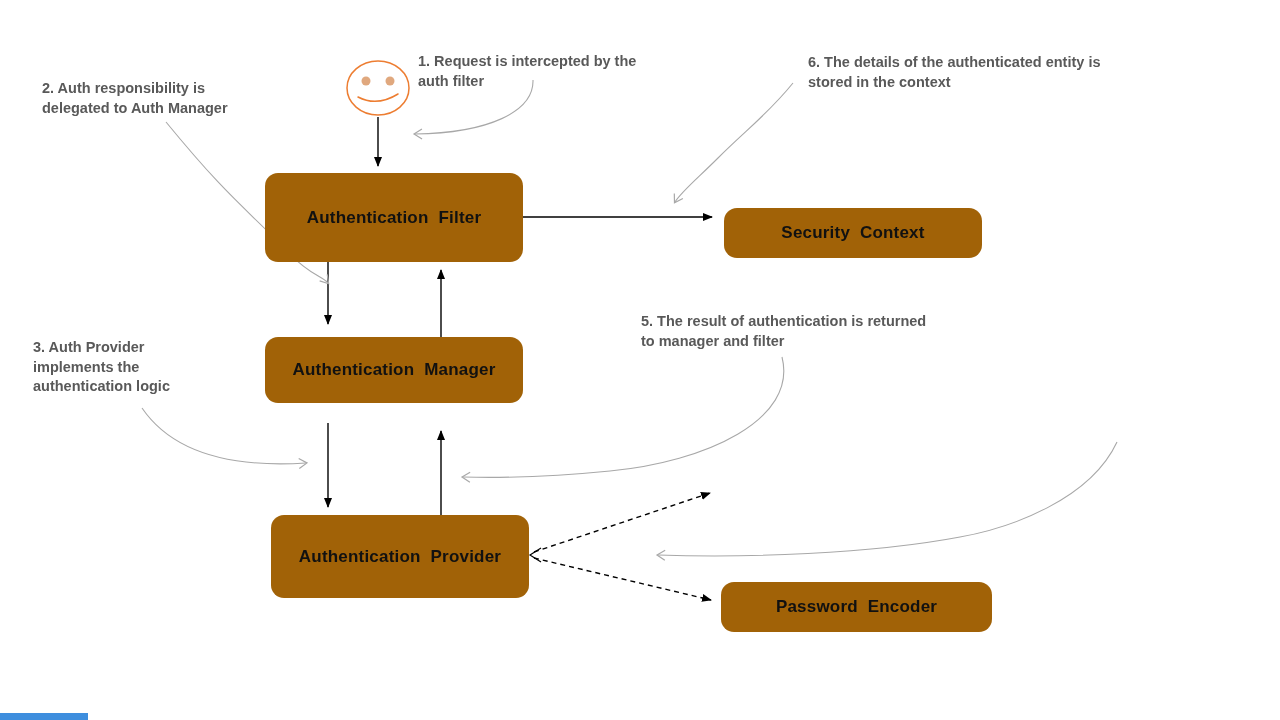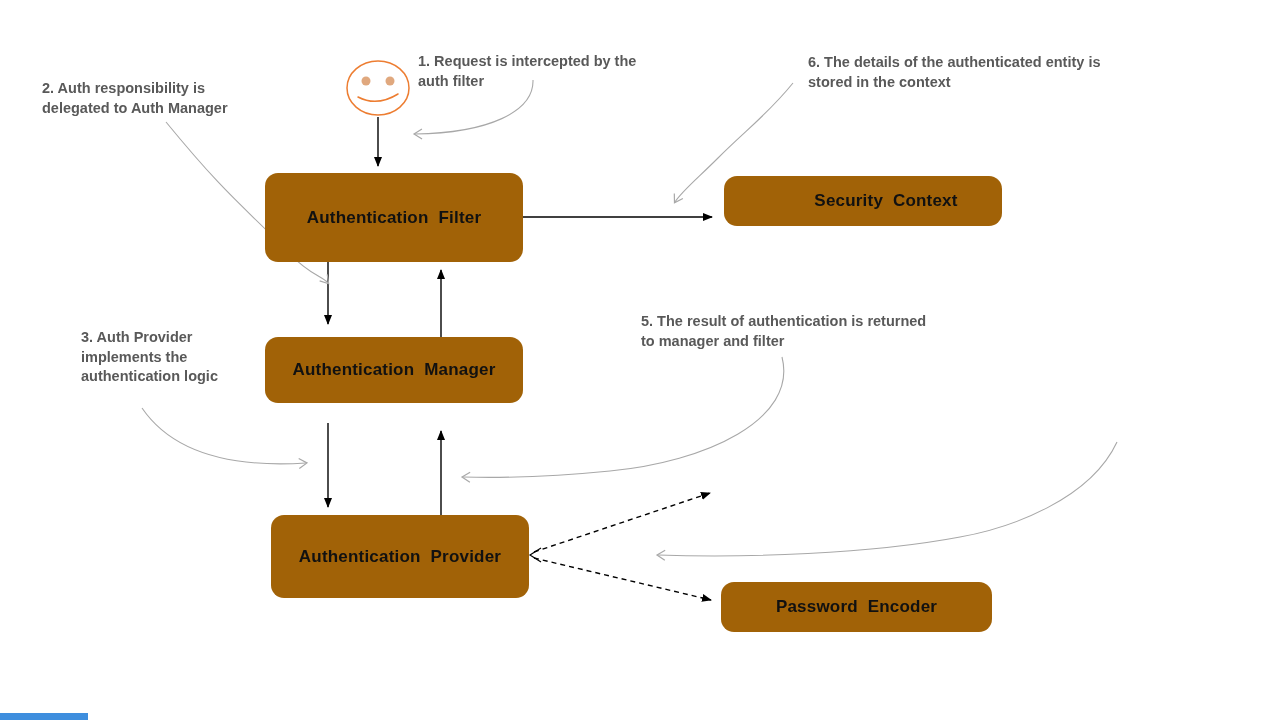--- a/index.html
+++ b/index.html
@@ -8,32 +8,32 @@
     font-family:"Liberation Sans", sans-serif; overflow:hidden;
   }
   svg.layer { position:absolute; left:0; top:0; width:1280px; height:720px; }
   .box {
     position:absolute; background:#a16207; border-radius:13px;
     display:flex; align-items:center; justify-content:center;
     font-weight:bold; color:#111111; font-size:17px;
     word-spacing:5px; letter-spacing:0.2px; text-align:center;
   }
   .b-filter   { left:265px; top:173px; width:258px; height:89px; }
-  .b-security { left:724px; top:176px; width:232px; height:50px;padding-left:46px; }
+  .b-security { left:724px; top:208px; width:258px; height:50px; }
   .b-manager  { left:265px; top:337px; width:258px; height:66px; }
   .b-provider { left:271px; top:515px; width:258px; height:83px; }
   .b-uds      { left:720px; top:466px; width:257px; height:50px; }
   .b-encoder  { left:721px; top:582px; width:271px; height:50px; }
   .ann {
     position:absolute; font-weight:bold; color:#595959;
     font-size:14.5px; line-height:1.35;
   }
   .a1 { left:418px; top:52px;  width:240px; }
   .a2 { left:42px;  top:79px;  width:230px; }
-  .a3 { left:33px;  top:328px; width:190px;margin-left:48px; }
+  .a3 { left:33px;  top:338px; width:190px; }
   .a4 { left:985px; top:360px; width:278px; }
   .a5 { left:641px; top:312px; width:290px; }
   .a6 { left:808px; top:53px;  width:300px; }
   .progress-bar {
     position:absolute; left:0; top:713px; width:88px; height:7px;
     background:#3e8ede;
   }
 </style>
 </head>
 <body>

